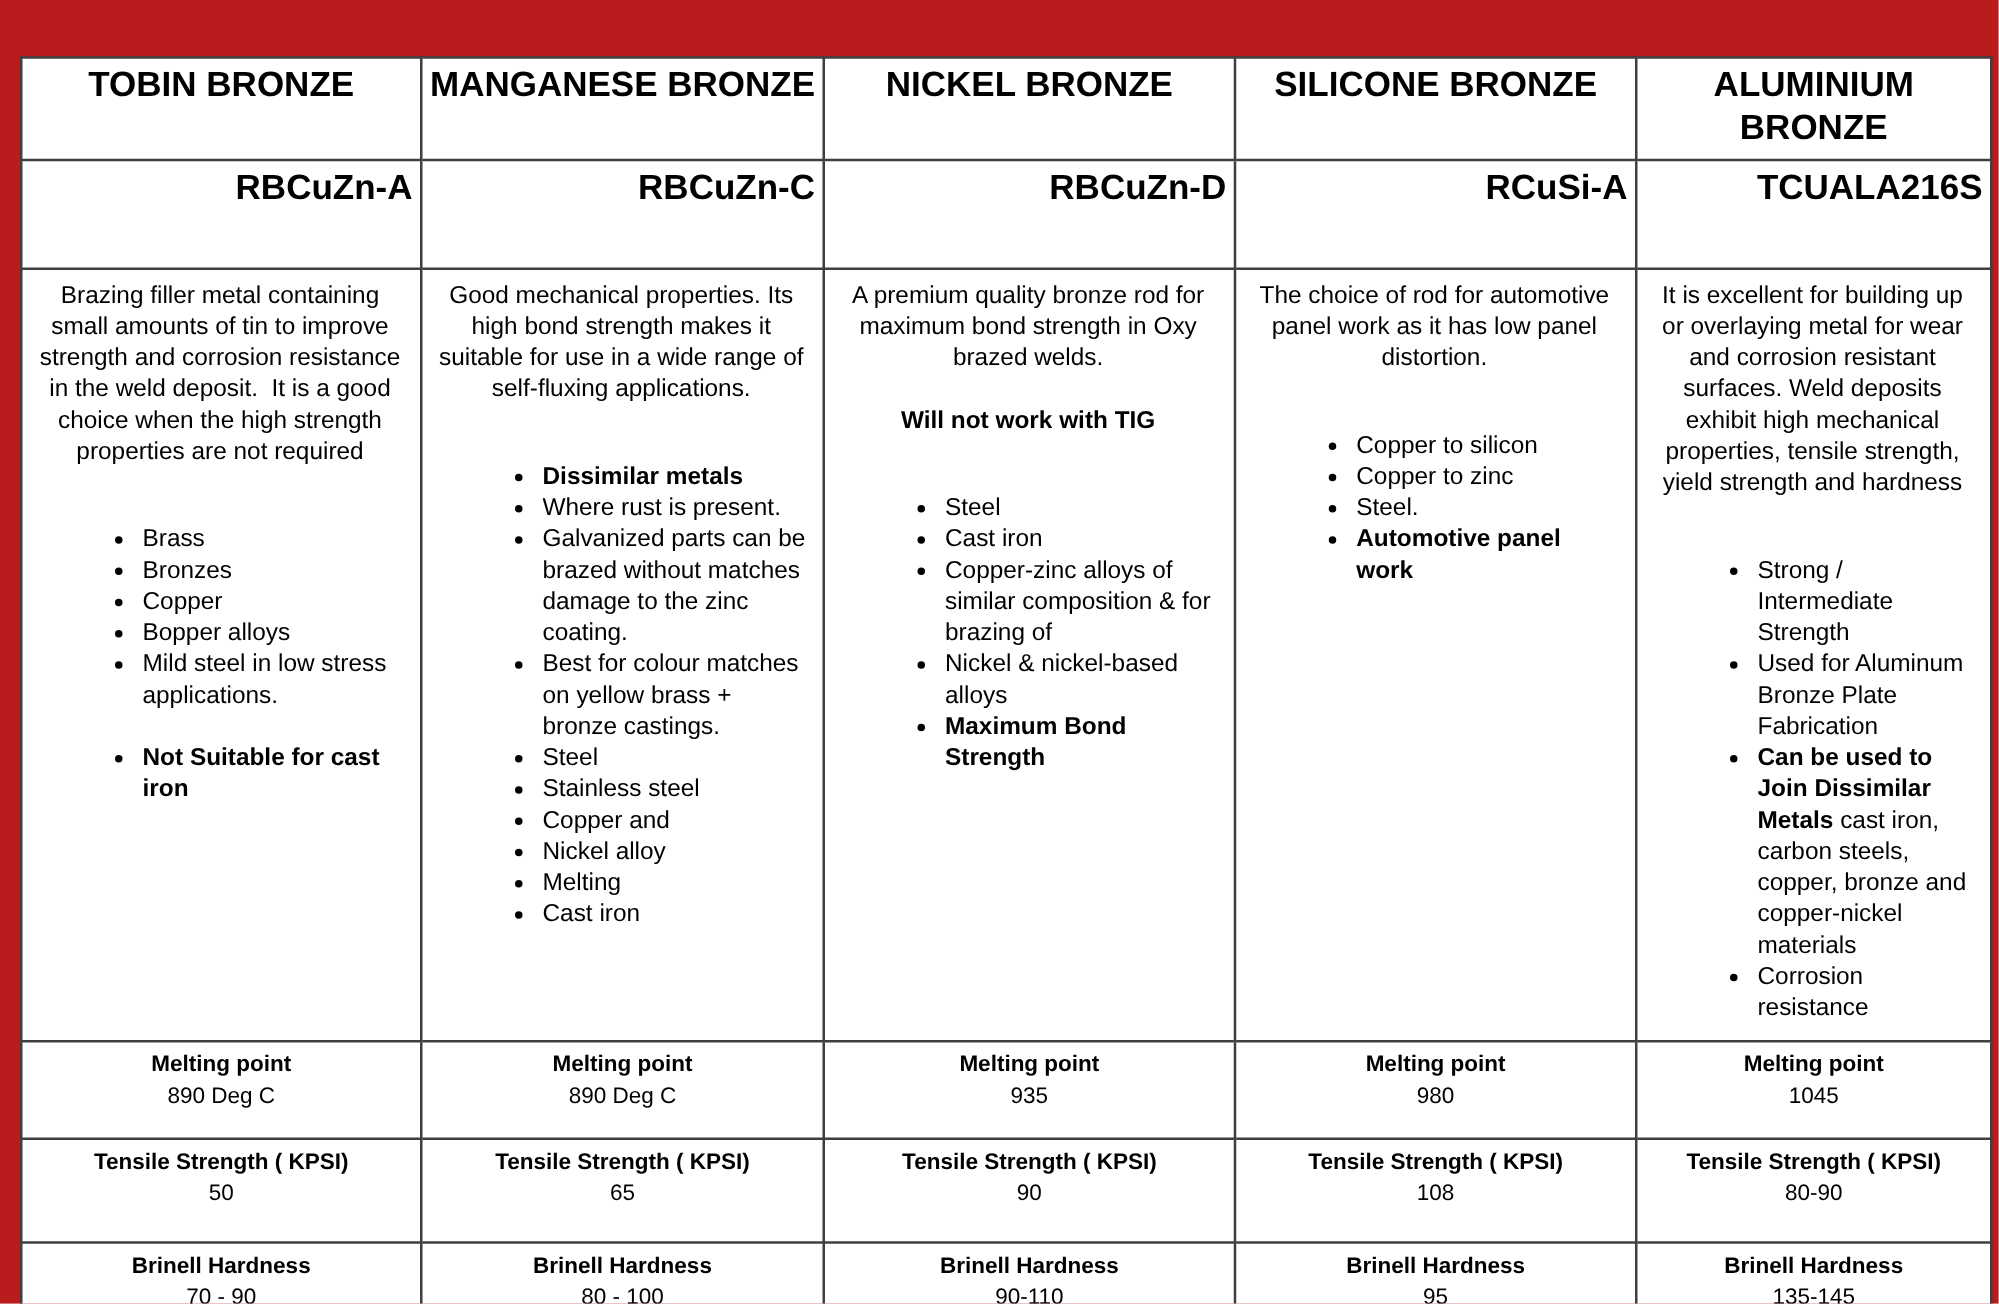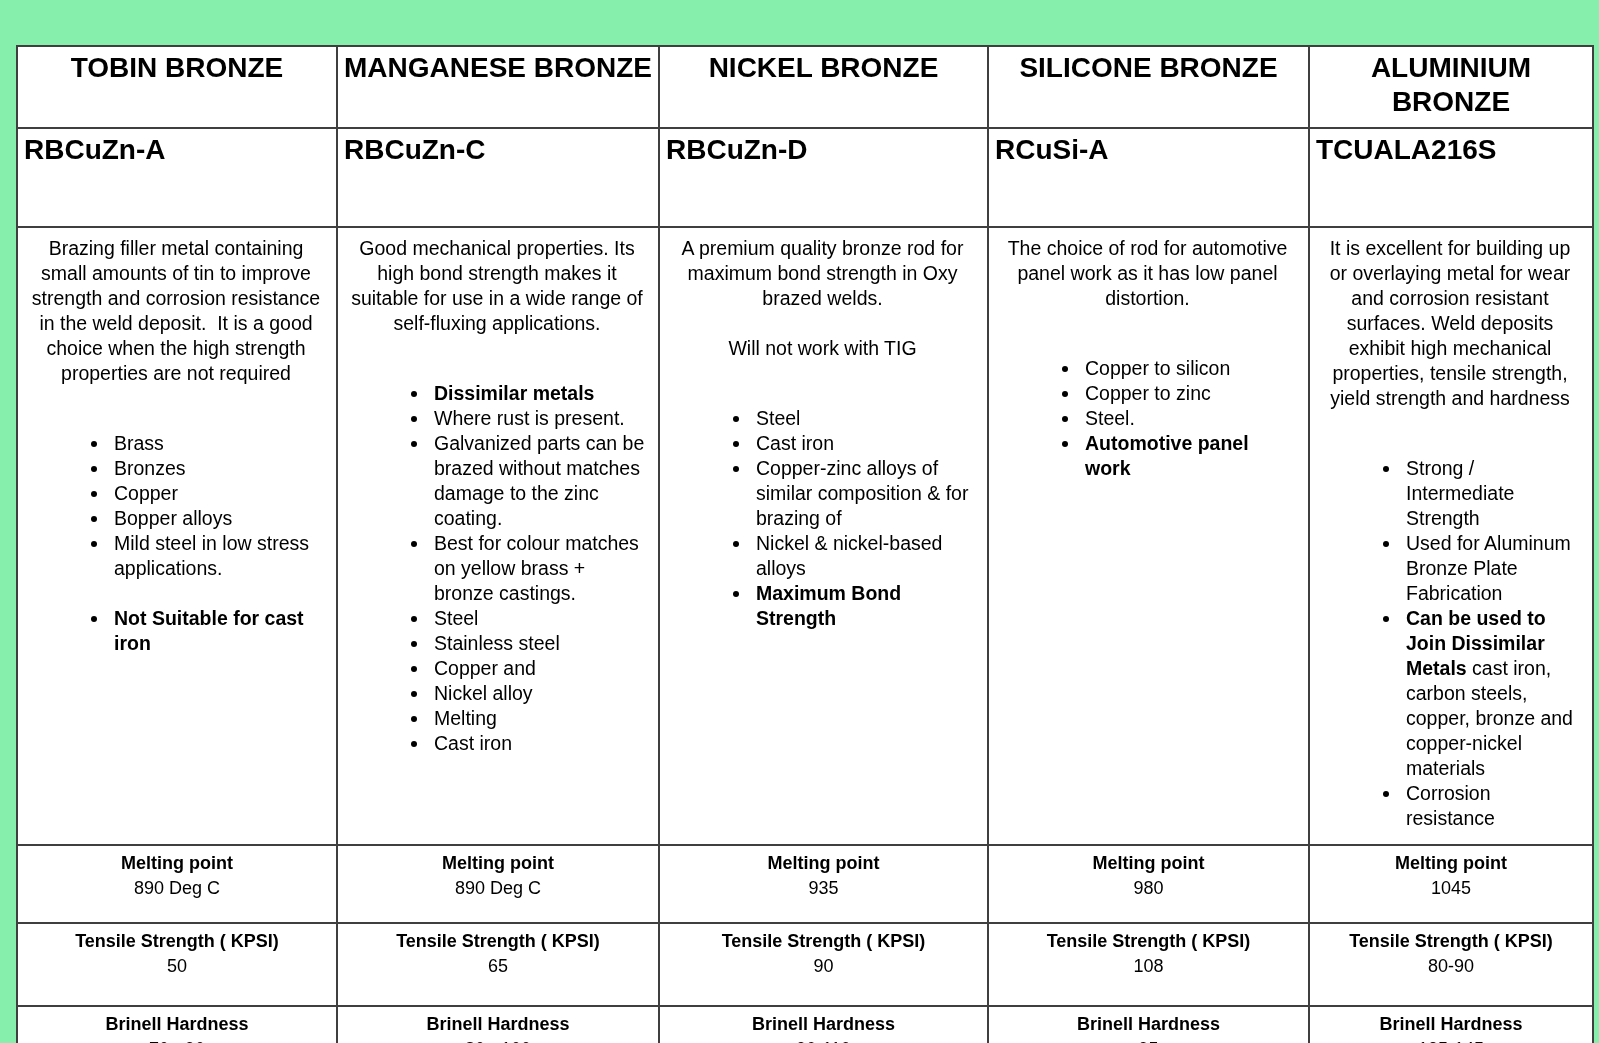--- a/index.html
+++ b/index.html
@@ -6,21 +6,21 @@
     margin: 0;
     padding: 0;
     background: #ffffff;
     font-family: "Liberation Sans", sans-serif;
     color: #000000;
   }
   .page {
     position: relative;
     width: 1599px;
     height: 1043px;
-    background: #86efac;
+    background: #b91c1c;
     overflow: hidden;
   }
   table.spec {
     position: absolute;
     left: 16px;
     top: 45px;
     border-collapse: collapse;
     table-layout: fixed;
     width: 1576px;
   }
@@ -36,38 +36,38 @@
     line-height: 34px;
     font-weight: bold;
     text-align: center;
     padding: 4px 6px 0 6px;
   }
   tr.row-codes td {
     height: 80px;
     font-size: 28px;
     line-height: 34px;
     font-weight: bold;
-    text-align: left;
-    padding: 4px 6px 13px 6px;
+    text-align: right;
+    padding: 4px 6px 1px 6px;
   }
   tr.row-desc td { height: 616px; }
   .desc-box {
     box-sizing: border-box;
     height: 612px;
     overflow: visible;
     padding: 8px 12px 0 10px;
     font-size: 19.5px;
     line-height: 25px;
   }
   .desc-box p {
     margin: 0 0 25px 0;
     white-space: pre-wrap;
     text-align: center;
   }
-  .desc-box p.b { font-weight: normal; margin-top: 24px; }
+  .desc-box p.b { font-weight: bold; margin-top: 24px; }
   .desc-box ul {
     margin: 45px 0 0 0;
     padding-left: 82px;
   }
   .desc-box ul li {
     padding-left: 4px;
   }
   .desc-box ul li.gap { margin-top: 25px; }
   .b { font-weight: bold; }
   tr.row-stat td {

